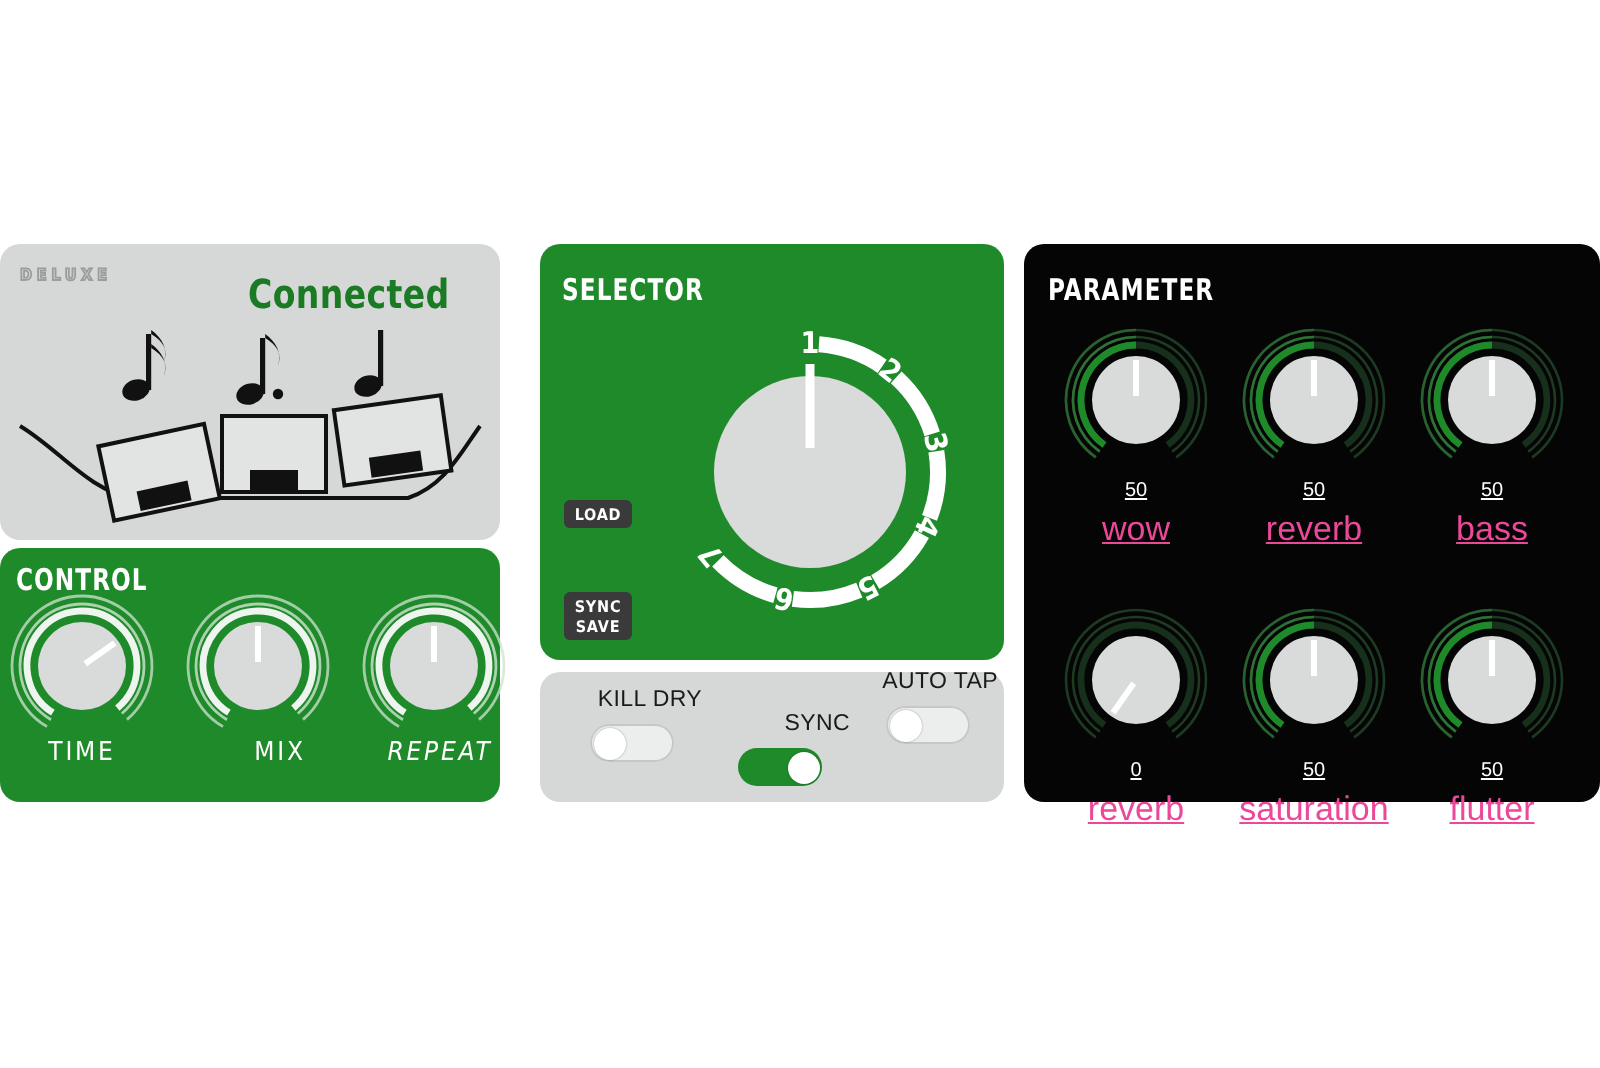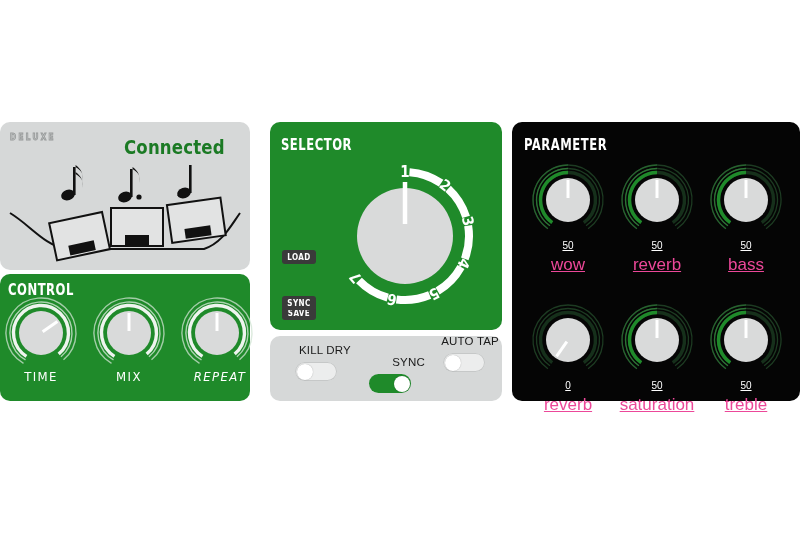--- a/index.html
+++ b/index.html
@@ -266,21 +266,21 @@
         <div class="knob-label control-knob-label" style="left: -9px; top: 369px; width: 100px;">TIME</div>
       </div>
       <div class="knob" style="left: 0px; top: 0px;">
         <svg width="78" height="78" viewBox="0 0 78 78" style="left: 90px; top: 294px;">
           <path d="M21.50,69.31 A35,35 0 1 1 61.50,65.81" fill="none" stroke="#cfe3d1" stroke-width="1.4" opacity="0.75"></path>
           <path d="M23.50,65.85 A31,31 0 1 1 58.93,62.75" fill="none" stroke="#e8f2e9" stroke-width="1.4" opacity="0.7"></path>
           <path d="M24.43,62.32 A27.5,27.5 0 1 1 56.68,60.07" fill="none" stroke="#eef4ee" stroke-width="3.4" stroke-linecap="butt"></path>
           <circle cx="39" cy="39" r="22" fill="#d9dada"></circle>
           <line x1="39" y1="37" x2="39" y2="19" stroke="#ffffff" stroke-width="3" stroke-linecap="butt"></line>
         </svg>
-        <div class="knob-label control-knob-label" style="left: 79px; top: 369px; width: 100px;">MIX</div>
+        <div class="knob-label control-knob-label" style="left: 90px; top: 369px; width: 100px;">MIX</div>
       </div>
       <div class="knob" style="left: 0px; top: 0px;">
         <svg width="78" height="78" viewBox="0 0 78 78" style="left: 178px; top: 294px;">
           <path d="M21.50,69.31 A35,35 0 1 1 61.50,65.81" fill="none" stroke="#cfe3d1" stroke-width="1.4" opacity="0.75"></path>
           <path d="M23.50,65.85 A31,31 0 1 1 58.93,62.75" fill="none" stroke="#e8f2e9" stroke-width="1.4" opacity="0.7"></path>
           <path d="M24.43,62.32 A27.5,27.5 0 1 1 56.68,60.07" fill="none" stroke="#eef4ee" stroke-width="3.4" stroke-linecap="butt"></path>
           <circle cx="39" cy="39" r="22" fill="#d9dada"></circle>
           <line x1="39" y1="37" x2="39" y2="19" stroke="#ffffff" stroke-width="3" stroke-linecap="butt"></line>
         </svg>
         <div class="knob-label control-knob-label" style="left: 170px; top: 369px; width: 100px; font-style: italic;">REPEAT</div>
@@ -412,17 +412,17 @@
           <path d="M18.92,67.67 A35,35 0 1 1 59.08,67.67" fill="none" stroke="#1d3b22" stroke-width="1.3"></path>
           <path d="M20.93,64.80 A31.5,31.5 0 1 1 57.07,64.80" fill="none" stroke="#1d3b22" stroke-width="1.3"></path>
           <path d="M23.23,61.53 A27.5,27.5 0 1 1 54.77,61.53" fill="none" stroke="#16301b" stroke-width="3.4"></path>
           <path d="M23.23,61.53 A27.5,27.5 0 0 1 39.00,11.50" fill="none" stroke="#1f8a2a" stroke-width="3.4"></path>
           <path d="M20.93,64.80 A31.5,31.5 0 0 1 39.00,7.50" fill="none" stroke="#2f7d38" stroke-width="1.3" opacity="0.85"></path>
           <path d="M18.92,67.67 A35,35 0 0 1 39.00,4.00" fill="none" stroke="#2f7d38" stroke-width="1.3" opacity="0.6"></path>
           <circle cx="39" cy="39" r="22" fill="#d9dada"></circle>
           <line x1="39" y1="37" x2="39" y2="19" stroke="#ffffff" stroke-width="3" stroke-linecap="butt"></line>
         </svg>
         <div class="knob-label param-value" style="left: 696px; top: 380px; width: 100px;">50</div>
-        <div class="knob-label param-name" style="left: 696px; top: 395px; width: 100px;">treble</div>
+        <div class="knob-label param-name" style="left: 696px; top: 395px; width: 100px;">flutter</div>
       </div>
     </div>
 
 </div>
 
 </body></html>

